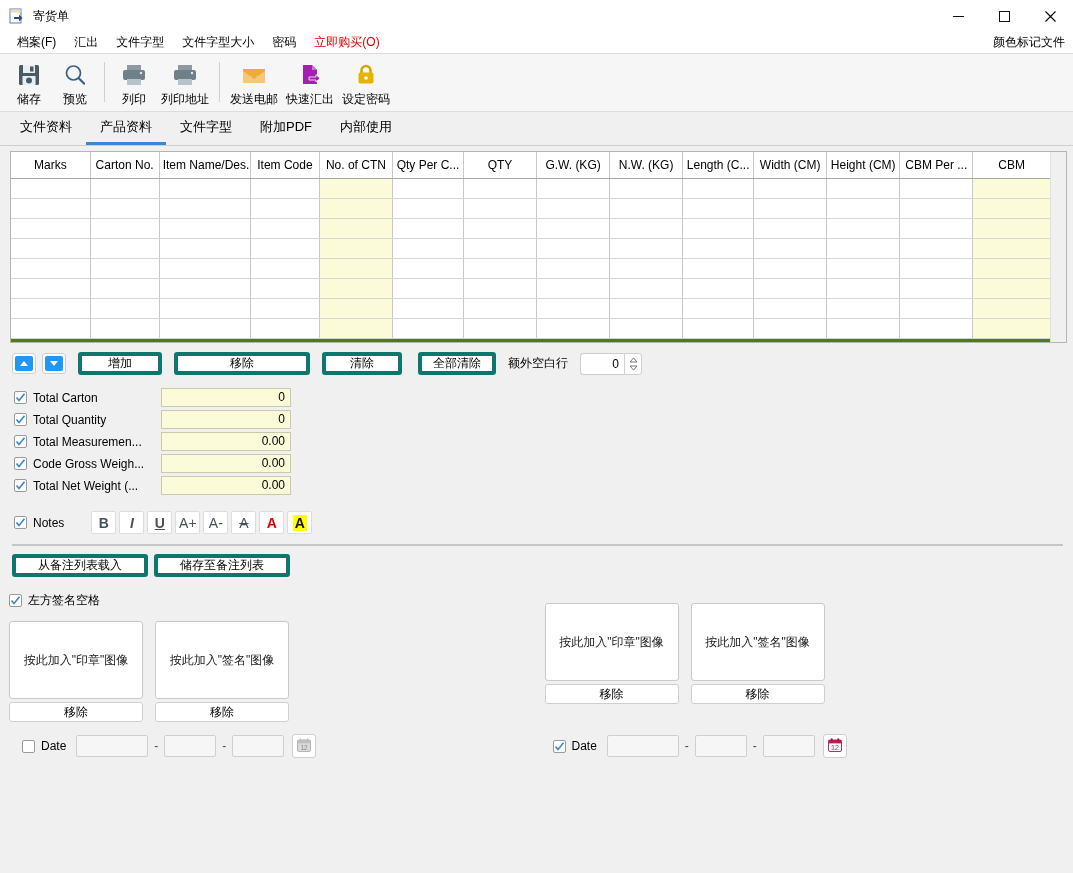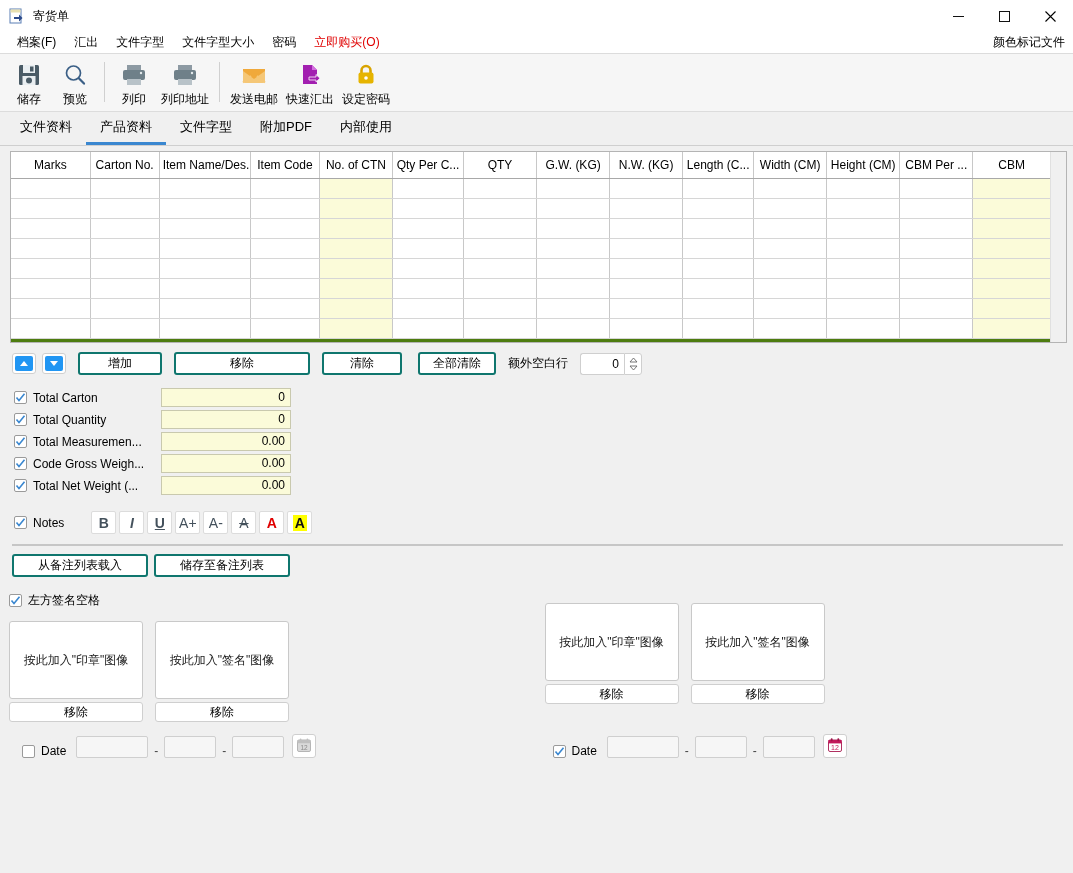--- a/index.html
+++ b/index.html
@@ -147,21 +147,21 @@
     display: flex; align-items: center; justify-content: center;
   }
   .arrow-inner {
     width: 18px; height: 15px; background: #2196f3; border-radius: 2px;
     display: flex; align-items: center; justify-content: center;
   }
   .tri-up { width:0;height:0;border-left:4px solid transparent;border-right:4px solid transparent;border-bottom:5px solid #fff; }
   .tri-dn { width:0;height:0;border-left:4px solid transparent;border-right:4px solid transparent;border-top:5px solid #fff; }
   .btn {
     background: #ffffff;
-    border: 2px solid #0f766e;
+    border: 4px solid #0f766e;
     border-radius: 3px;
     height: 23px;
     font-size: 12px; color: #000;
     font-family: inherit;
     display: flex; align-items: center; justify-content: center;
     padding: 0 8px;
     text-align: right;
   }
   .lbl-inline { font-size: 12px; margin-left: 6px; }
   .spin {
@@ -237,21 +237,21 @@
   }
   .sig-rm {
     margin-top: 3px; height: 20px;
     background: #fff; border: 1px solid #cfcfcf; border-radius: 3px;
     display: flex; align-items: center; justify-content: center;
     font-size: 12px;
   }
 
   
   .date-strip { display: flex; margin-top: 12px; }
-  .date-col { width: 50%; display: flex; align-items: flex-end; padding-left: 22px; }
+  .date-col { width: 50%; display: flex; align-items: center; padding-left: 22px; }
   .date-col.right { padding-left: 16px; }
   .dlab { font-size: 12px; margin-right: 10px; }
   .dfield {
     height: 22px; border: 1px solid #cfcfcf; background: #f6f6f6;
     border-radius: 2px;
   }
   .dfield.f1 { width: 72px; }
   .dfield.f2 { width: 52px; }
   .dfield.f3 { width: 52px; }
   .dsep { margin: 0 6px; font-size: 12px; color: #444; }

